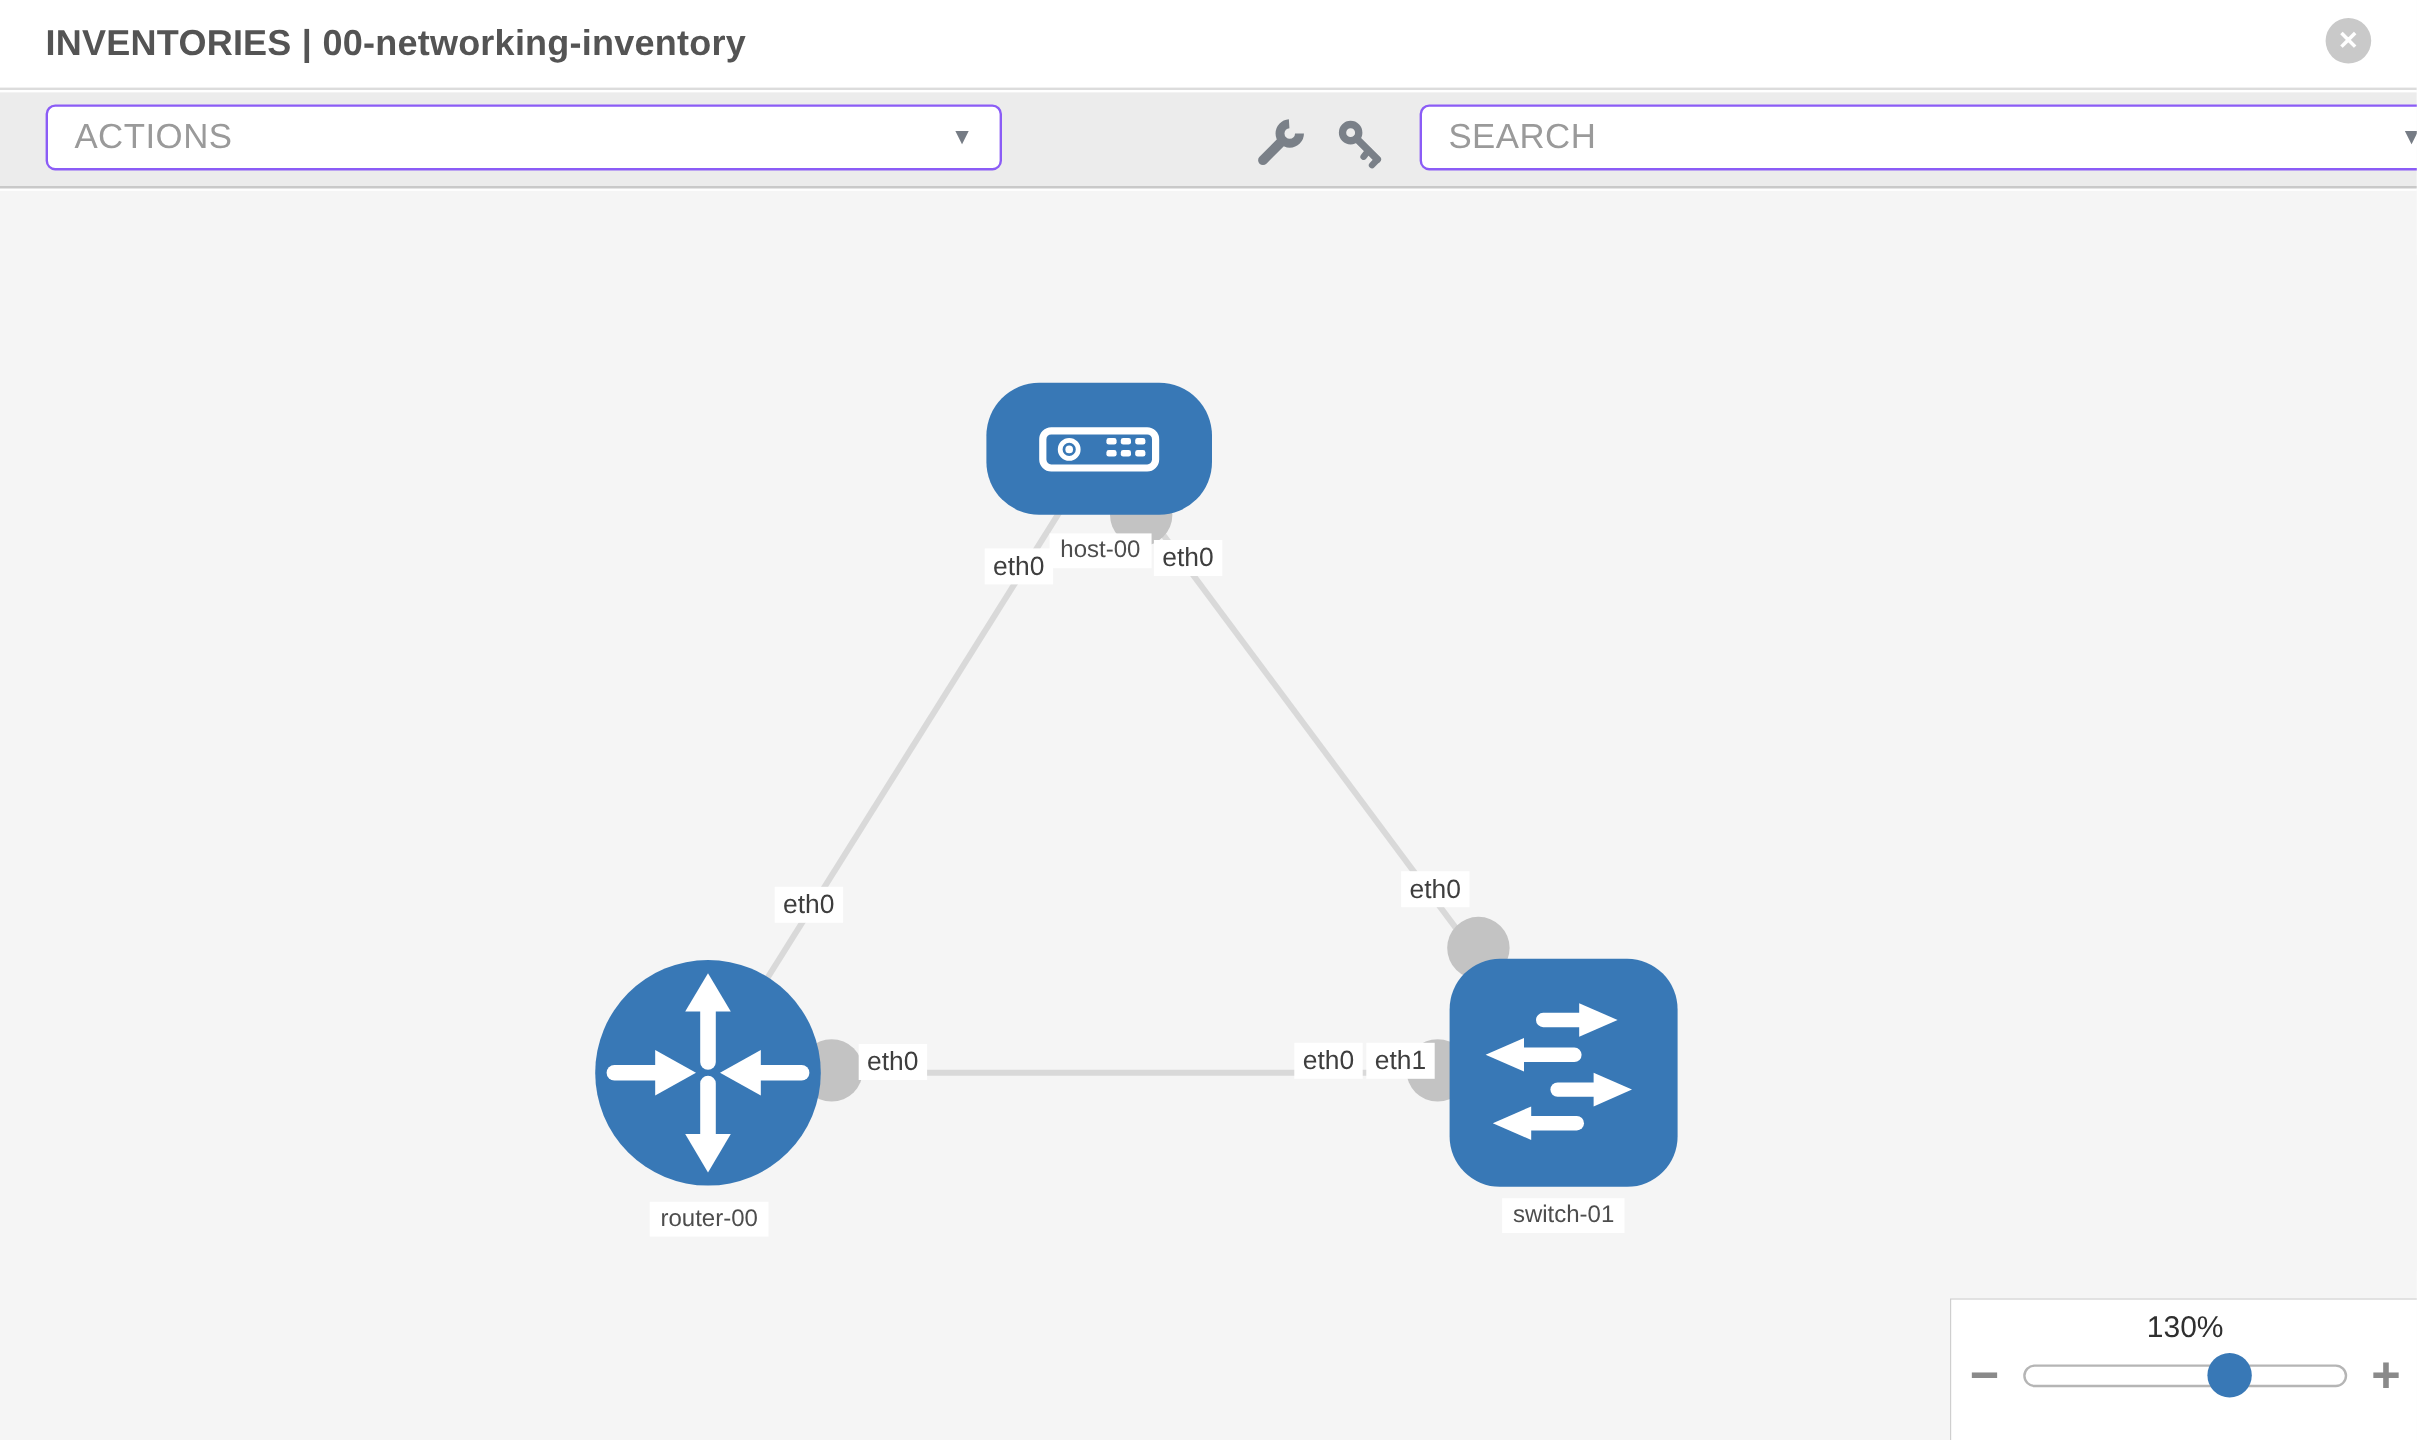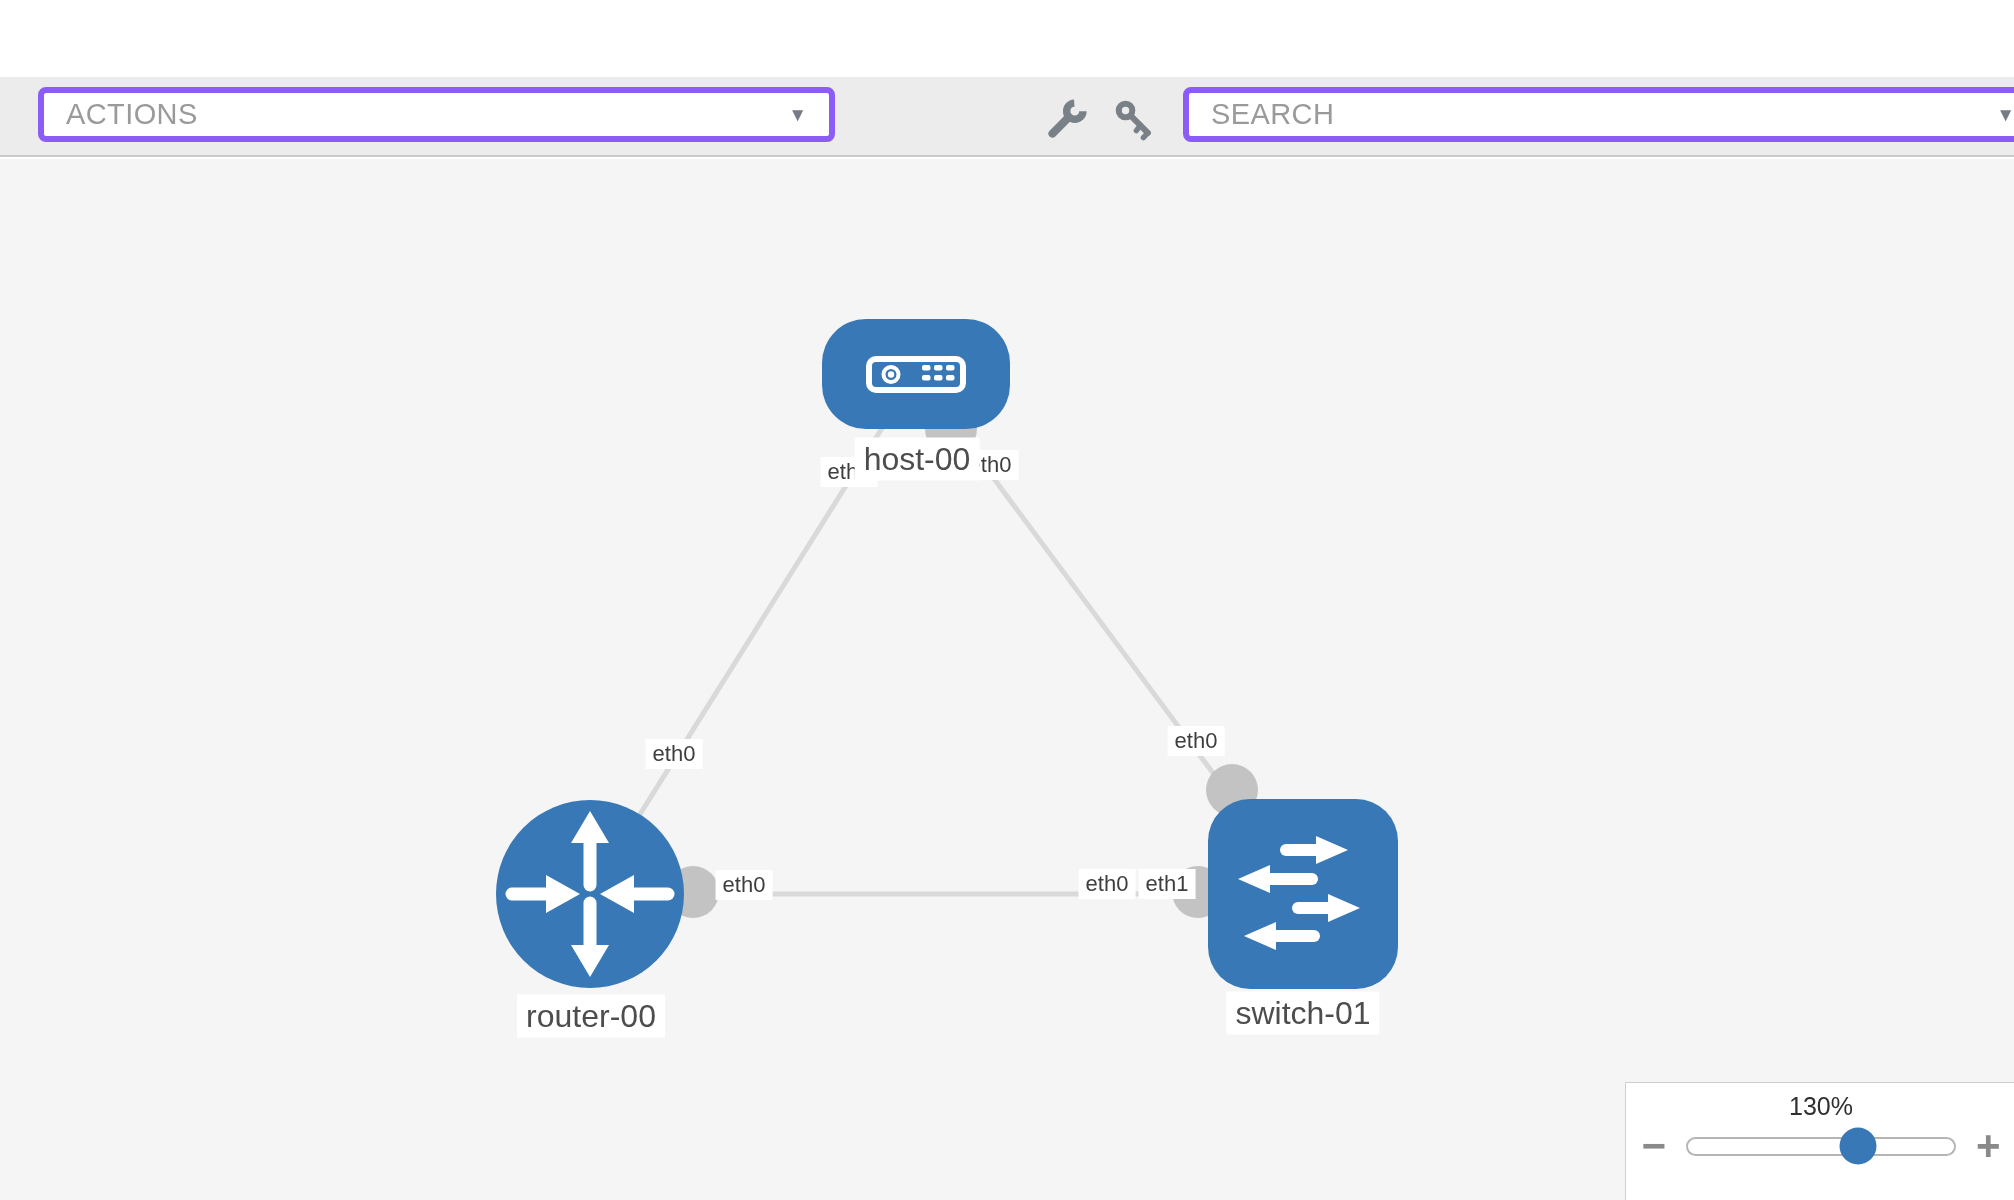--- a/index.html
+++ b/index.html
@@ -17,40 +17,40 @@
                 margin:0; font-size:30px; font-weight:700; color:#545454; letter-spacing:.2px; }
   .close-btn { position:absolute; right:38px; top:15px; width:38px; height:38px;
                border-radius:50%; background:#c9c9c9; border:none; cursor:pointer;
                display:flex; align-items:center; justify-content:center; padding:0; }
   .close-btn span { color:#ffffff; font-size:21px; font-weight:700; line-height:1; }
 
   
   .toolbar { position:absolute; top:77px; left:0; width:2014px; height:80px;
              background:#ececec; border-bottom:2px solid #c9c9c9; }
   .select { position:absolute; top:10px; height:55px; background:#fff;
-            border:6px solid #8b5cf6; border-radius:8px; display:flex;
+            border:2px solid #8b5cf6; border-radius:8px; display:flex;
             align-items:center; justify-content:space-between; padding:0 22px;
             cursor:pointer; }
   .select-actions { left:38px;  width:797px; }
   .select-search  { left:1183px; width:860px; }
   .select .lbl { font-size:29px; color:#9a9a9a; letter-spacing:.4px; }
   .caret { color:#767c85; font-size:19px; line-height:1; }
   .tool-btn { position:absolute; top:20px; width:46px; height:46px; border:none;
               background:transparent; padding:0; cursor:pointer; }
   .tool-btn.wrench { left:1043px; }
   .tool-btn.key    { left:1112px; }
 
   
   .canvas { position:absolute; top:159px; left:0; width:2014px; height:1041px;
             background:#f5f5f5; }
   .canvas svg.topo { position:absolute; inset:0; }
 
   .nlabel, .ilabel { position:absolute; transform:translate(-50%,-50%);
             background:#ffffff; white-space:nowrap; color:#4d4d4d; }
-  .nlabel { font-size:32px; padding:3px 9px; }
+  .nlabel { font-size:20px; padding:3px 9px; }
   .ilabel { font-size:22px; padding:2px 7px; color:#3e3e3e; }
 
   
   .zoom-panel { position:absolute; left:1625px; top:923px; width:392px; height:120px;
                 background:#fff; border:1px solid #cfcfcf; }
   .zoom-level { position:absolute; top:9px; left:0; width:100%; text-align:center;
                 font-size:25px; color:#2f2f2f; }
   .zoom-controls { position:absolute; top:44px; left:0; width:100%; height:38px;
                 display:flex; align-items:center; justify-content:center; gap:20px; }
   .zoom-btn { border:none; background:transparent; color:#8a8a8a; font-size:42px;
@@ -58,20 +58,26 @@
   .zoom-track { position:relative; width:270px; height:19px; background:#fff;
                 border:2px solid #b5b5b5; border-radius:12px; cursor:pointer; }
   .zoom-thumb { position:absolute; top:50%; left:64%; transform:translate(-50%,-50%);
                 width:37px; height:37px; border-radius:50%; background:#3878b6; cursor:grab; }
 </style>
 </head>
 <body>
 
 <div class="stage">
 
+  <div class="header">
+    <h1 class="page-title">INVENTORIES | 00-networking-inventory</h1>
+    <button class="close-btn">
+      <span>✕</span>
+    </button>
+  </div>
 
   <div class="toolbar">
     <div class="select select-actions">
       <span class="lbl">ACTIONS</span>
       <span class="caret">▼</span>
     </div>
 
     <button class="tool-btn wrench">
       <svg viewBox="0 0 34 34" width="46" height="46">
         <circle cx="23.5" cy="10.5" r="6" fill="none" stroke="#7a8088" stroke-width="5.5" stroke-dasharray="27.7 10"></circle>

